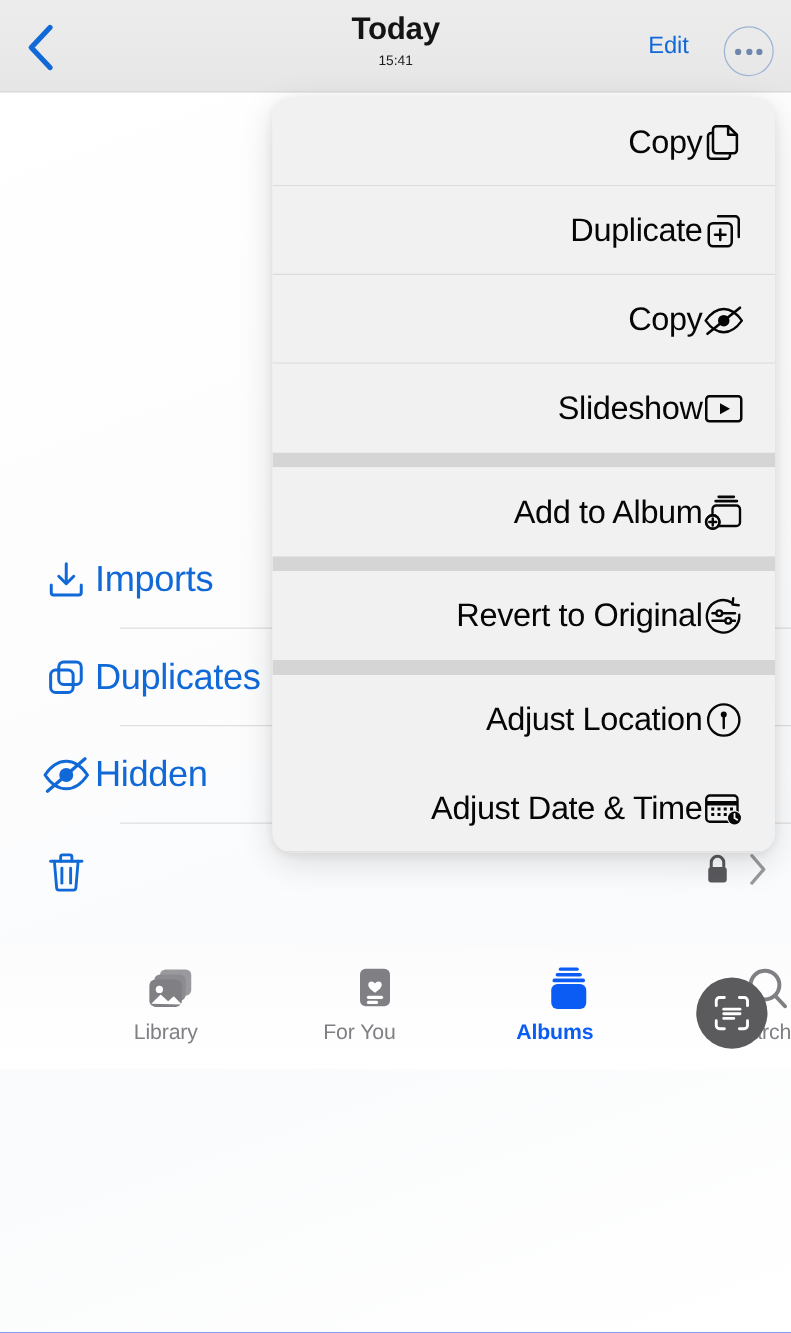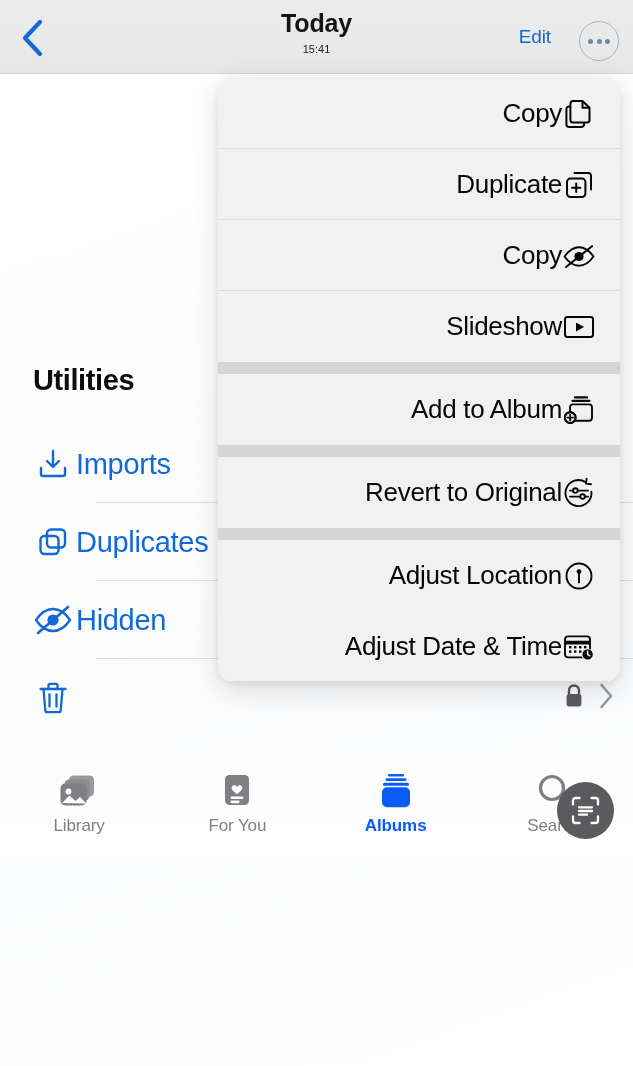--- a/index.html
+++ b/index.html
@@ -175,21 +175,21 @@
     top: 757px;
     width: 633px;
     height: 98px;
     background: linear-gradient(180deg, #fcfcfd 0%, #ffffff 100%);
     display: flex;
   }
   .tab {
     flex: 1 1 25%;
     display: flex;
     flex-direction: column;
-    align-items: center;
+    align-items: flex-end;
     justify-content: flex-start;
     padding-top: 13px;
     box-sizing: border-box;
   }
   .tab-icon {
     height: 42px;
     display: flex;
     align-items: center;
     justify-content: center;
     color: #7f7f84;
@@ -298,21 +298,20 @@
 
       <div id="edit-button">Edit</div>
 
       <div id="more-button">
         <span class="dot"></span>
         <span class="dot"></span>
         <span class="dot"></span>
       </div>
     </div>
 
-    <div id="utilities-header">Utilities</div>
 
     <div id="utilities-list">
 
       <div class="util-row">
         <span class="util-icon">
           <svg width="36" height="36" viewBox="0 0 36 36" fill="none" stroke="currentColor" stroke-width="2.4" stroke-linecap="round" stroke-linejoin="round">
             <path d="M18 5 V20"></path>
             <path d="M12 15 L18 21 L24 15"></path>
             <path d="M6 22 V28 a2 2 0 0 0 2 2 H28 a2 2 0 0 0 2-2 V22"></path>
           </svg>

